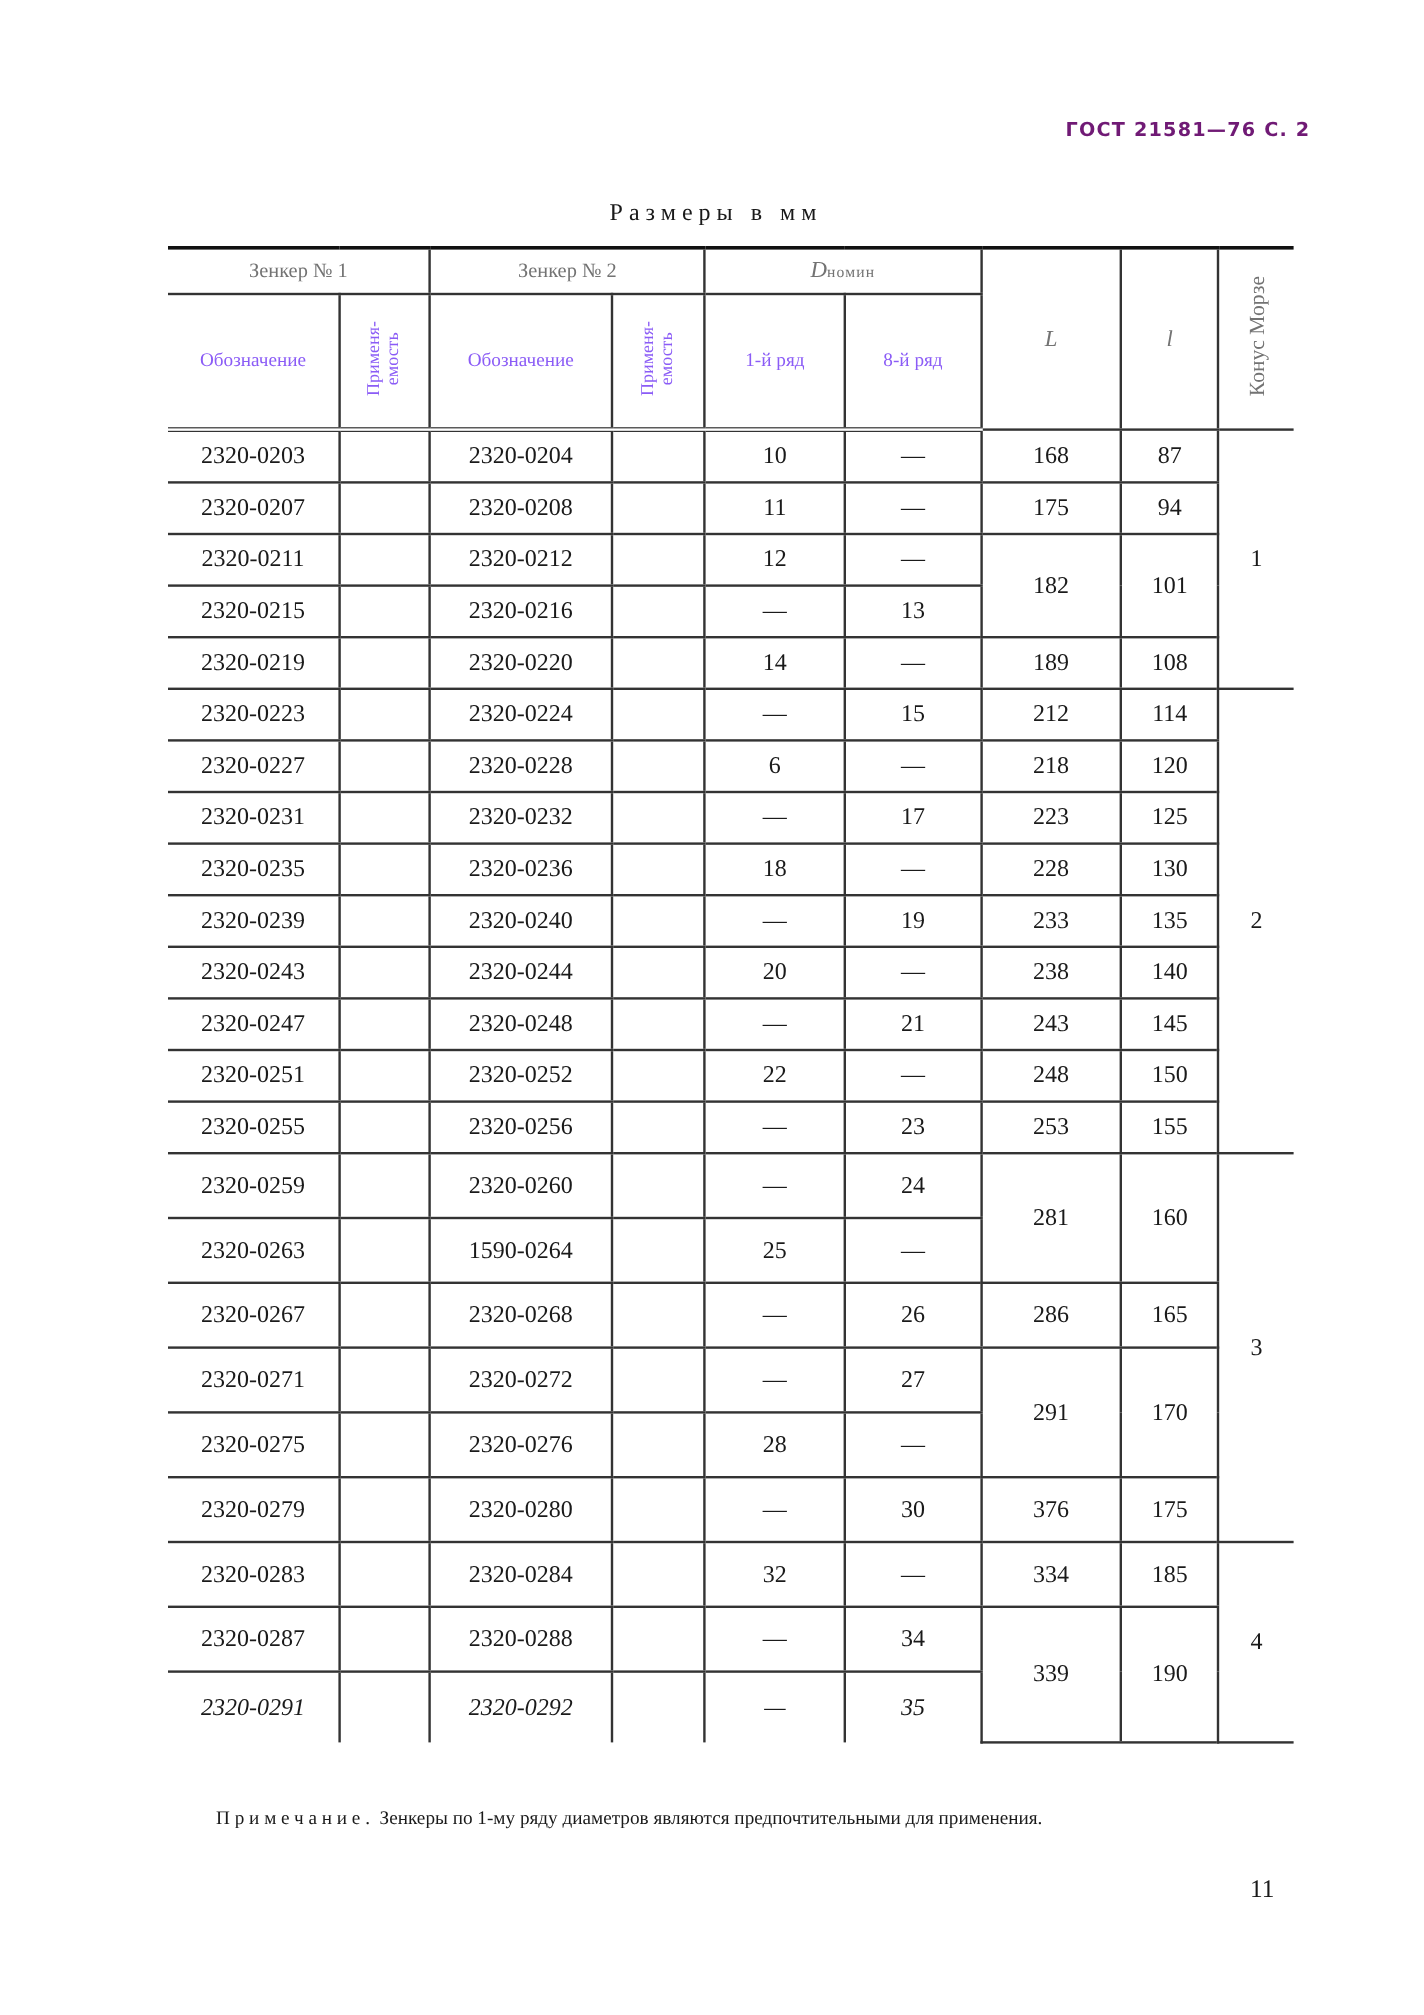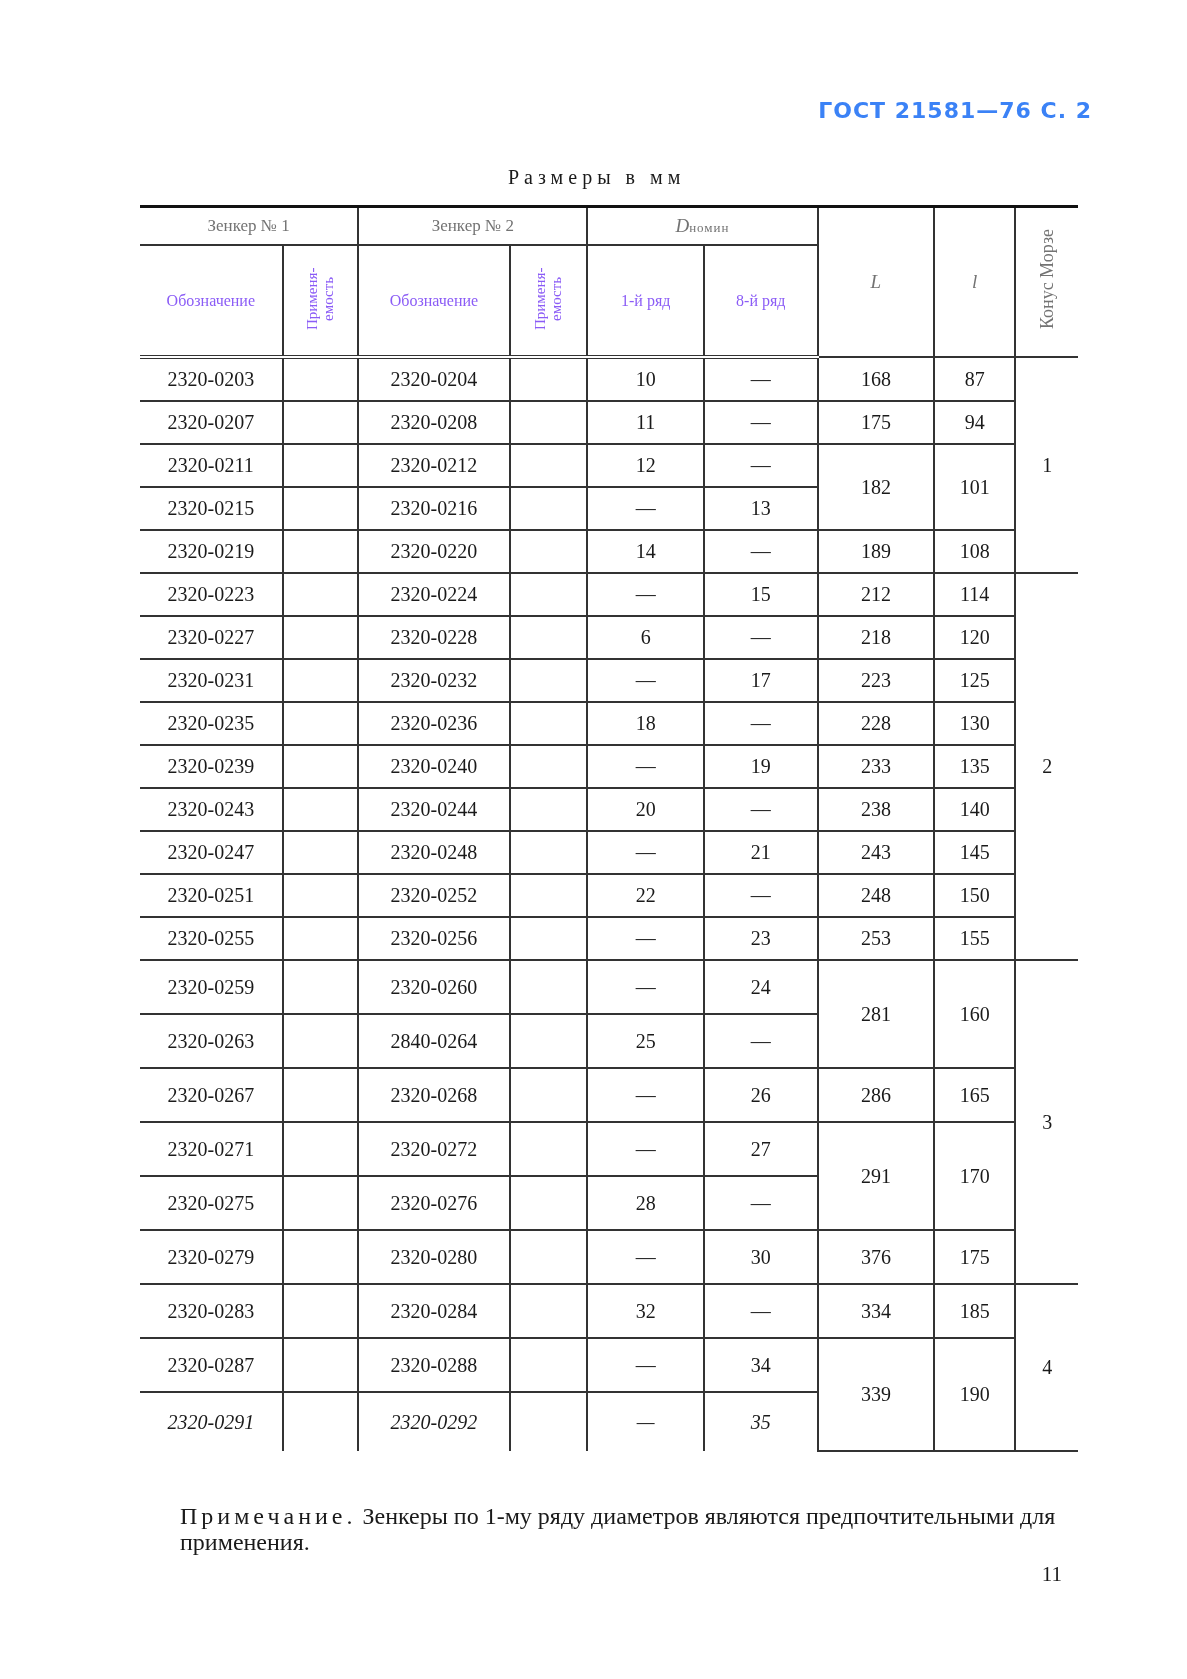--- a/index.html
+++ b/index.html
@@ -1,38 +1,38 @@
 <!DOCTYPE html>
 <html><head>
 <meta charset="utf-8">
 <style>
   html, body { margin:0; padding:0; background:#ffffff; }
   body { width:1187px; height:1679px; position:relative; overflow:hidden;
          font-family:"Liberation Serif","DejaVu Serif",serif; color:#1a1a1a; }
   .hdr { position:absolute; top:98px; right:95px; font-family:"DejaVu Sans","Liberation Sans",sans-serif;
-         font-weight:bold; font-size:22px; letter-spacing:1px; color:#3b82f6; }
+         font-weight:bold; font-size:16px; letter-spacing:1px; color:#701a75; }
   .caption { position:absolute; top:166px; left:508px; font-size:20px; letter-spacing:5px; }
   table.main { position:absolute; left:140px; top:205px; width:938px; border-collapse:collapse;
                table-layout:fixed; font-size:20px; }
   table.main th, table.main td { text-align:center; vertical-align:middle; padding:0;
                border-left:2px solid #333; }
   table.main th:first-child, table.main td:first-child { border-left:none; }
   table.main thead tr.r1 th { border-top:3px solid #111; height:36px; font-weight:normal; font-size:17px; color:#737373;
                border-bottom:2px solid #333; }
   table.main thead tr.r2 th { height:105px; font-weight:normal; font-size:16px; color:#8b5cf6; border-bottom:4px double #333; }
   .vert { writing-mode:vertical-rl; transform:rotate(180deg); display:inline-block; line-height:1.05; font-size:15px; }
   .vert-morse { writing-mode:vertical-rl; transform:rotate(180deg); display:inline-block; font-size:18px; }
   .ital { font-style:italic; font-size:19px; }
   .sub { font-size:13px; font-style:normal; letter-spacing:1px; }
   table.main tbody td { height:41px; border-bottom:2px solid #333; }
   table.main tbody td.tall { height:52px; }
   table.main tbody td.blank { border-bottom:2px solid #333; }
   table.main tbody td.morse { border-bottom:2px solid #333; }
   table.main tbody tr:last-child td { border-bottom:none; height:58px;font-style:italic; }
-  .note { position:absolute; left:180px; top:1503px; width:880px; font-size:24px; line-height:26px; }
+  .note { position:absolute; left:180px; top:1503px; width:880px; font-size:16px; line-height:26px; }
   .note .lbl { letter-spacing:4px; }
   .pagenum { position:absolute; right:125px; top:1562px; font-size:21px; }
 </style>
 </head>
 <body>
 
 <div class="hdr">ГОСТ 21581—76 С. 2</div>
 <div class="caption">Размеры в мм</div>
 
 <table class="main">
@@ -215,21 +215,21 @@
         <td class="tall blank"></td>
         <td class="tall">—</td>
         <td class="tall">24</td>
         <td class="tall" rowspan="2">281</td>
         <td class="tall" rowspan="2">160</td>
         <td class="tall morse" rowspan="6">3</td>
       </tr>
       <tr>
         <td class="tall">2320-0263</td>
         <td class="tall blank"></td>
-        <td class="tall">2840-0264</td>
+        <td class="tall">1590-0264</td>
         <td class="tall blank"></td>
         <td class="tall">25</td>
         <td class="tall">—</td>
       </tr>
       <tr>
         <td class="tall">2320-0267</td>
         <td class="tall blank"></td>
         <td class="tall">2320-0268</td>
         <td class="tall blank"></td>
         <td class="tall">—</td>

